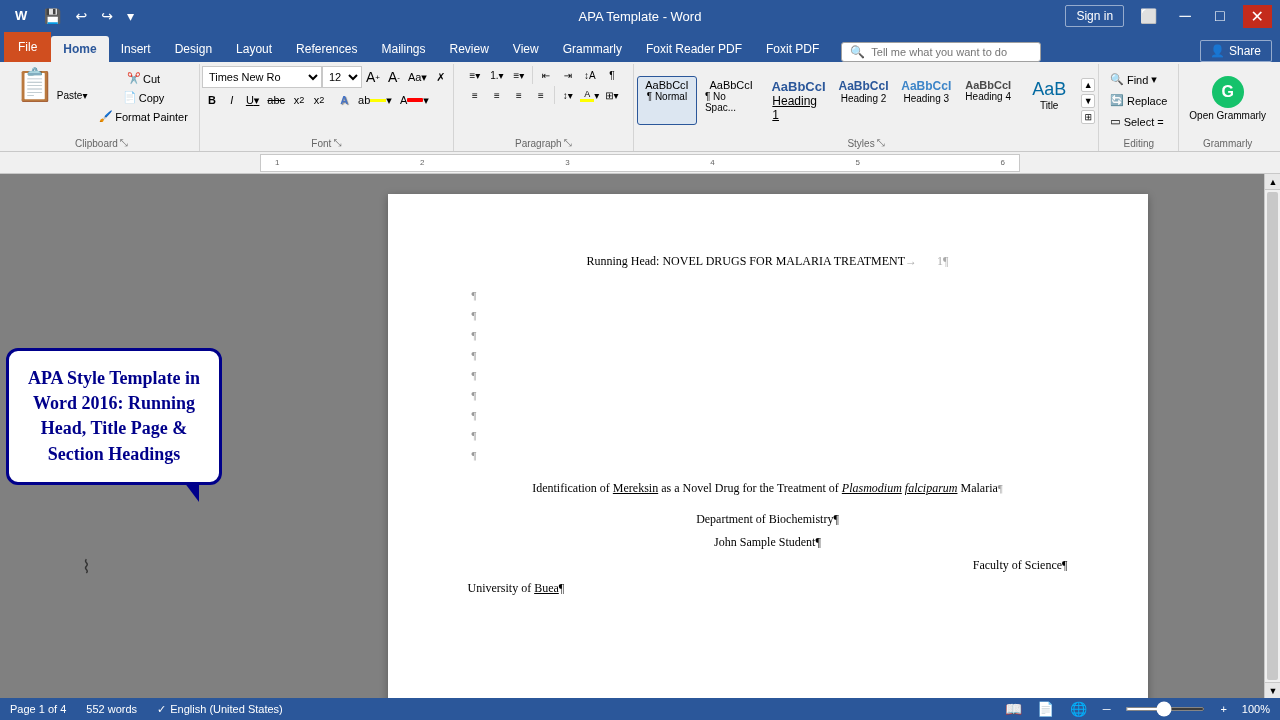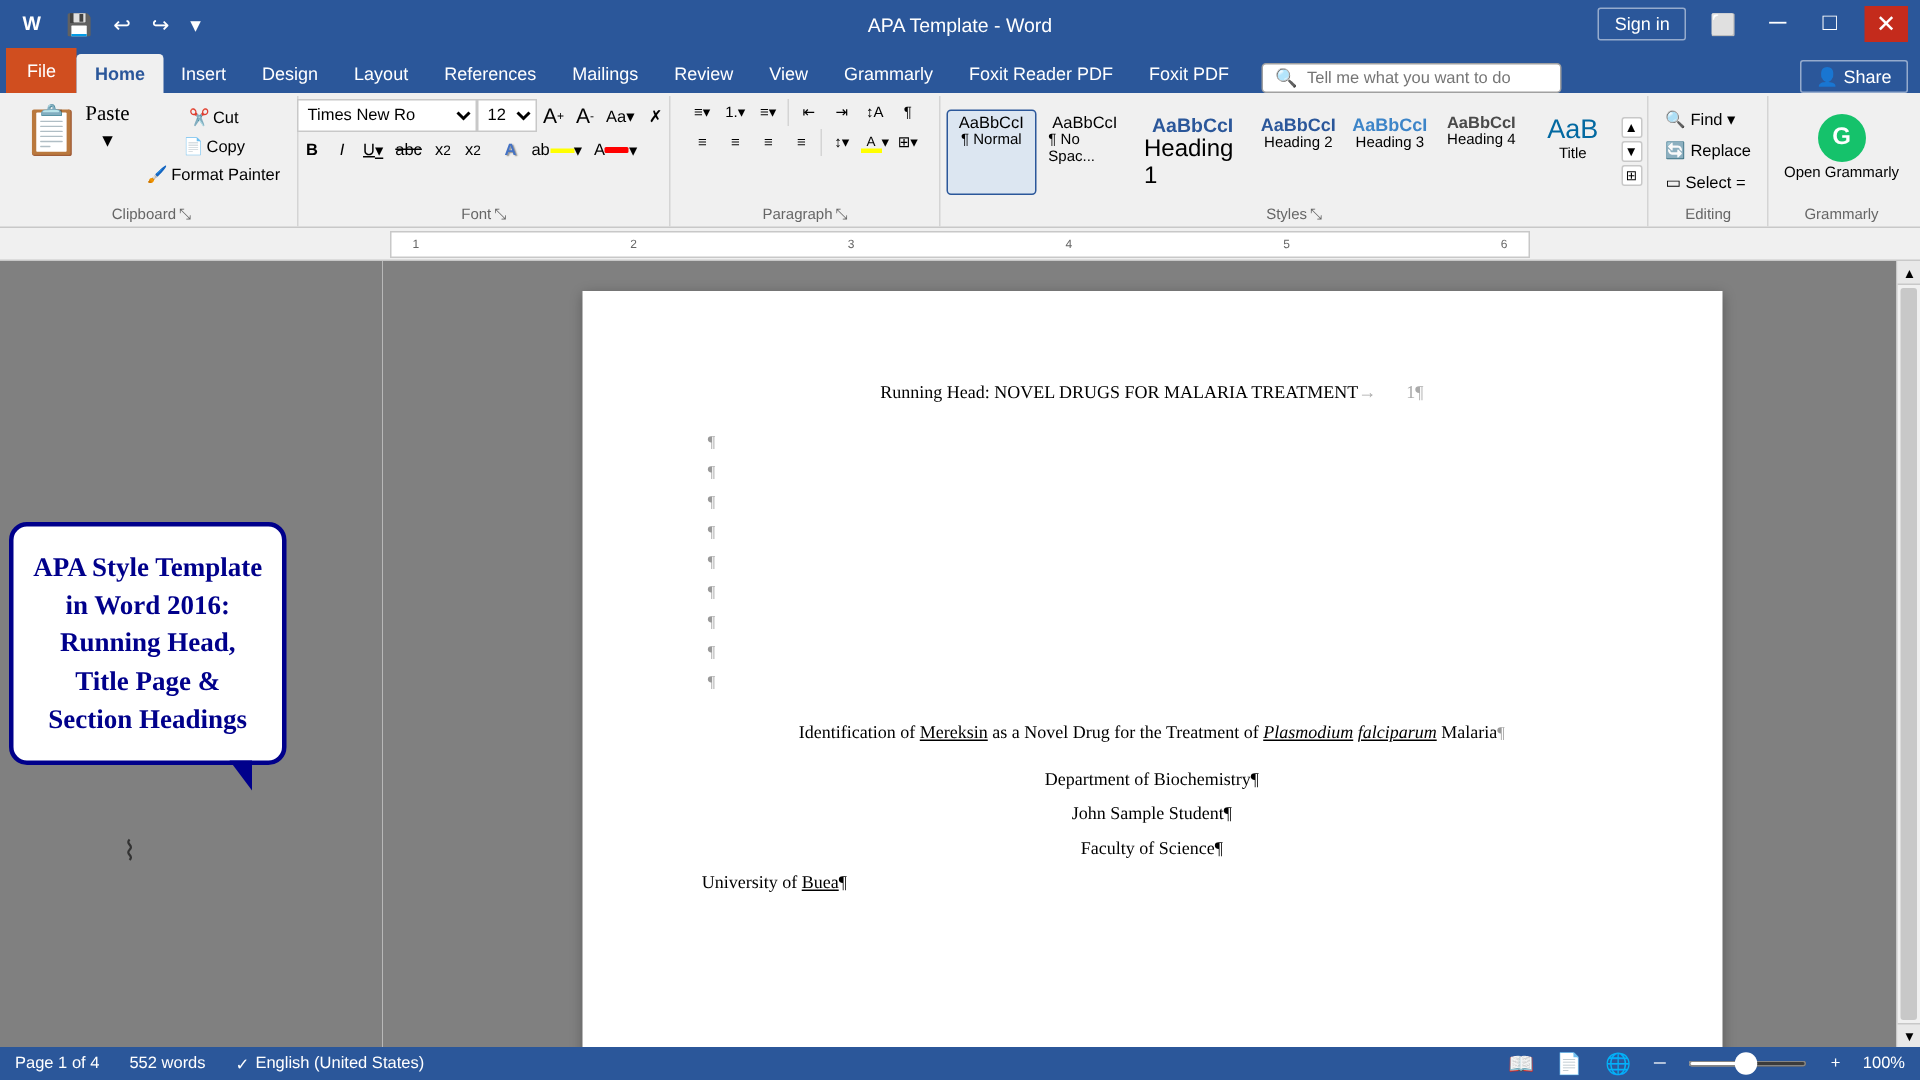--- a/index.html
+++ b/index.html
@@ -135,21 +135,21 @@
       background: none;
       min-width: 60px;
     }
     .style-btn.active { border-color: #2b579a; background: #dce6f1; }
 
     
     .sidebar-overlay {
       position: absolute;
       top: 174px;
       left: 6px;
-      width: 185px;
+      width: 216px;
       background: white;
       border: 3px solid #00008b;
       border-radius: 12px;
       padding: 15px 12px;
       z-index: 10;
       text-align: center;
     }
     .sidebar-overlay-text {
       color: #00008b;
       font-family: 'Times New Roman', serif;
@@ -322,21 +322,21 @@
     </button>
   </div>
 </div>
 
 <div class="ribbon">
 
   <div class="ribbon-group">
     <div class="ribbon-group-content">
       <button class="ribbon-btn" style="flex-direction:row; align-items:flex-end; padding:2px 4px;">
         <span style="font-size:32px; line-height:1;">📋</span>
-        <span style="font-size:14px; display:flex; flex-direction:column; align-items:center;font-family:Liberation Serif, serif;">
+        <span style="font-size:10px; display:flex; flex-direction:row; align-items:center;">
           <span>Paste</span>
           <span>▾</span>
         </span>
       </button>
       <div style="display:flex; flex-direction:column; gap:2px; padding-top:4px;">
         <button class="ribbon-btn small-btn">
           <span>✂️</span>
           <span>Cut</span>
         </button>
         <button class="ribbon-btn small-btn">
@@ -436,21 +436,21 @@
         <div class="style-btn active">
           <span class="heading-preview-normal">AaBbCcI</span>
           <span style="font-size:10px;">¶ Normal</span>
         </div>
         <div class="style-btn">
           <span class="heading-preview-nospace">AaBbCcI</span>
           <span style="font-size:10px;">¶ No Spac...</span>
         </div>
         <div class="style-btn">
           <span class="heading-preview-h1">AaBbCcI</span>
-          <span style="font-size:16px;">Heading 1</span>
+          <span style="font-size:12px;text-decoration:underline;">Heading 1</span>
         </div>
         <div class="style-btn">
           <span class="heading-preview-h2">AaBbCcI</span>
           <span style="font-size:10px;">Heading 2</span>
         </div>
         <div class="style-btn">
           <span class="heading-preview-h3">AaBbCcI</span>
           <span style="font-size:10px;">Heading 3</span>
         </div>
         <div class="style-btn">
@@ -572,21 +572,21 @@
       <div class="page-content">
         <div style="font-family:'Times New Roman',serif; font-size:12px; text-align:center; margin:16px 0;">
           <span>Identification of <span style="text-decoration:underline;">Mereksin</span> as a Novel Drug for the Treatment of <span class="italic-text"><span style="text-decoration:underline;">Plasmodium</span> <span style="text-decoration:underline;">falciparum</span></span> Malaria</span><span class="pilcrow">¶</span>
         </div>
         <div style="font-family:'Times New Roman',serif; font-size:12px; text-align:center; margin:8px 0;">
           <span>Department of Biochemistry¶</span>
         </div>
         <div style="font-family:'Times New Roman',serif; font-size:12px; text-align:center; margin:8px 0;">
           <span>John Sample Student¶</span>
         </div>
-        <div style="font-family:'Times New Roman',serif; font-size:12px; text-align:center; margin:8px 0;">
+        <div style="font-family:'Times New Roman',serif; font-size:12px; text-align:right; margin:8px 0;">
           <span>Faculty of Science¶</span>
         </div>
         <div style="font-family:'Times New Roman',serif; font-size:12px; text-align:left; margin:8px 0;">
           <span>University of <span style="text-decoration:underline;">Buea</span>¶</span>
         </div>
       </div>
     </div>
   </div>
 
   <div style="width:16px; background:#f0f0f0; border-left:1px solid #c8c8c8; display:flex; flex-direction:column; position:absolute; right:0; top:0; bottom:0;">

